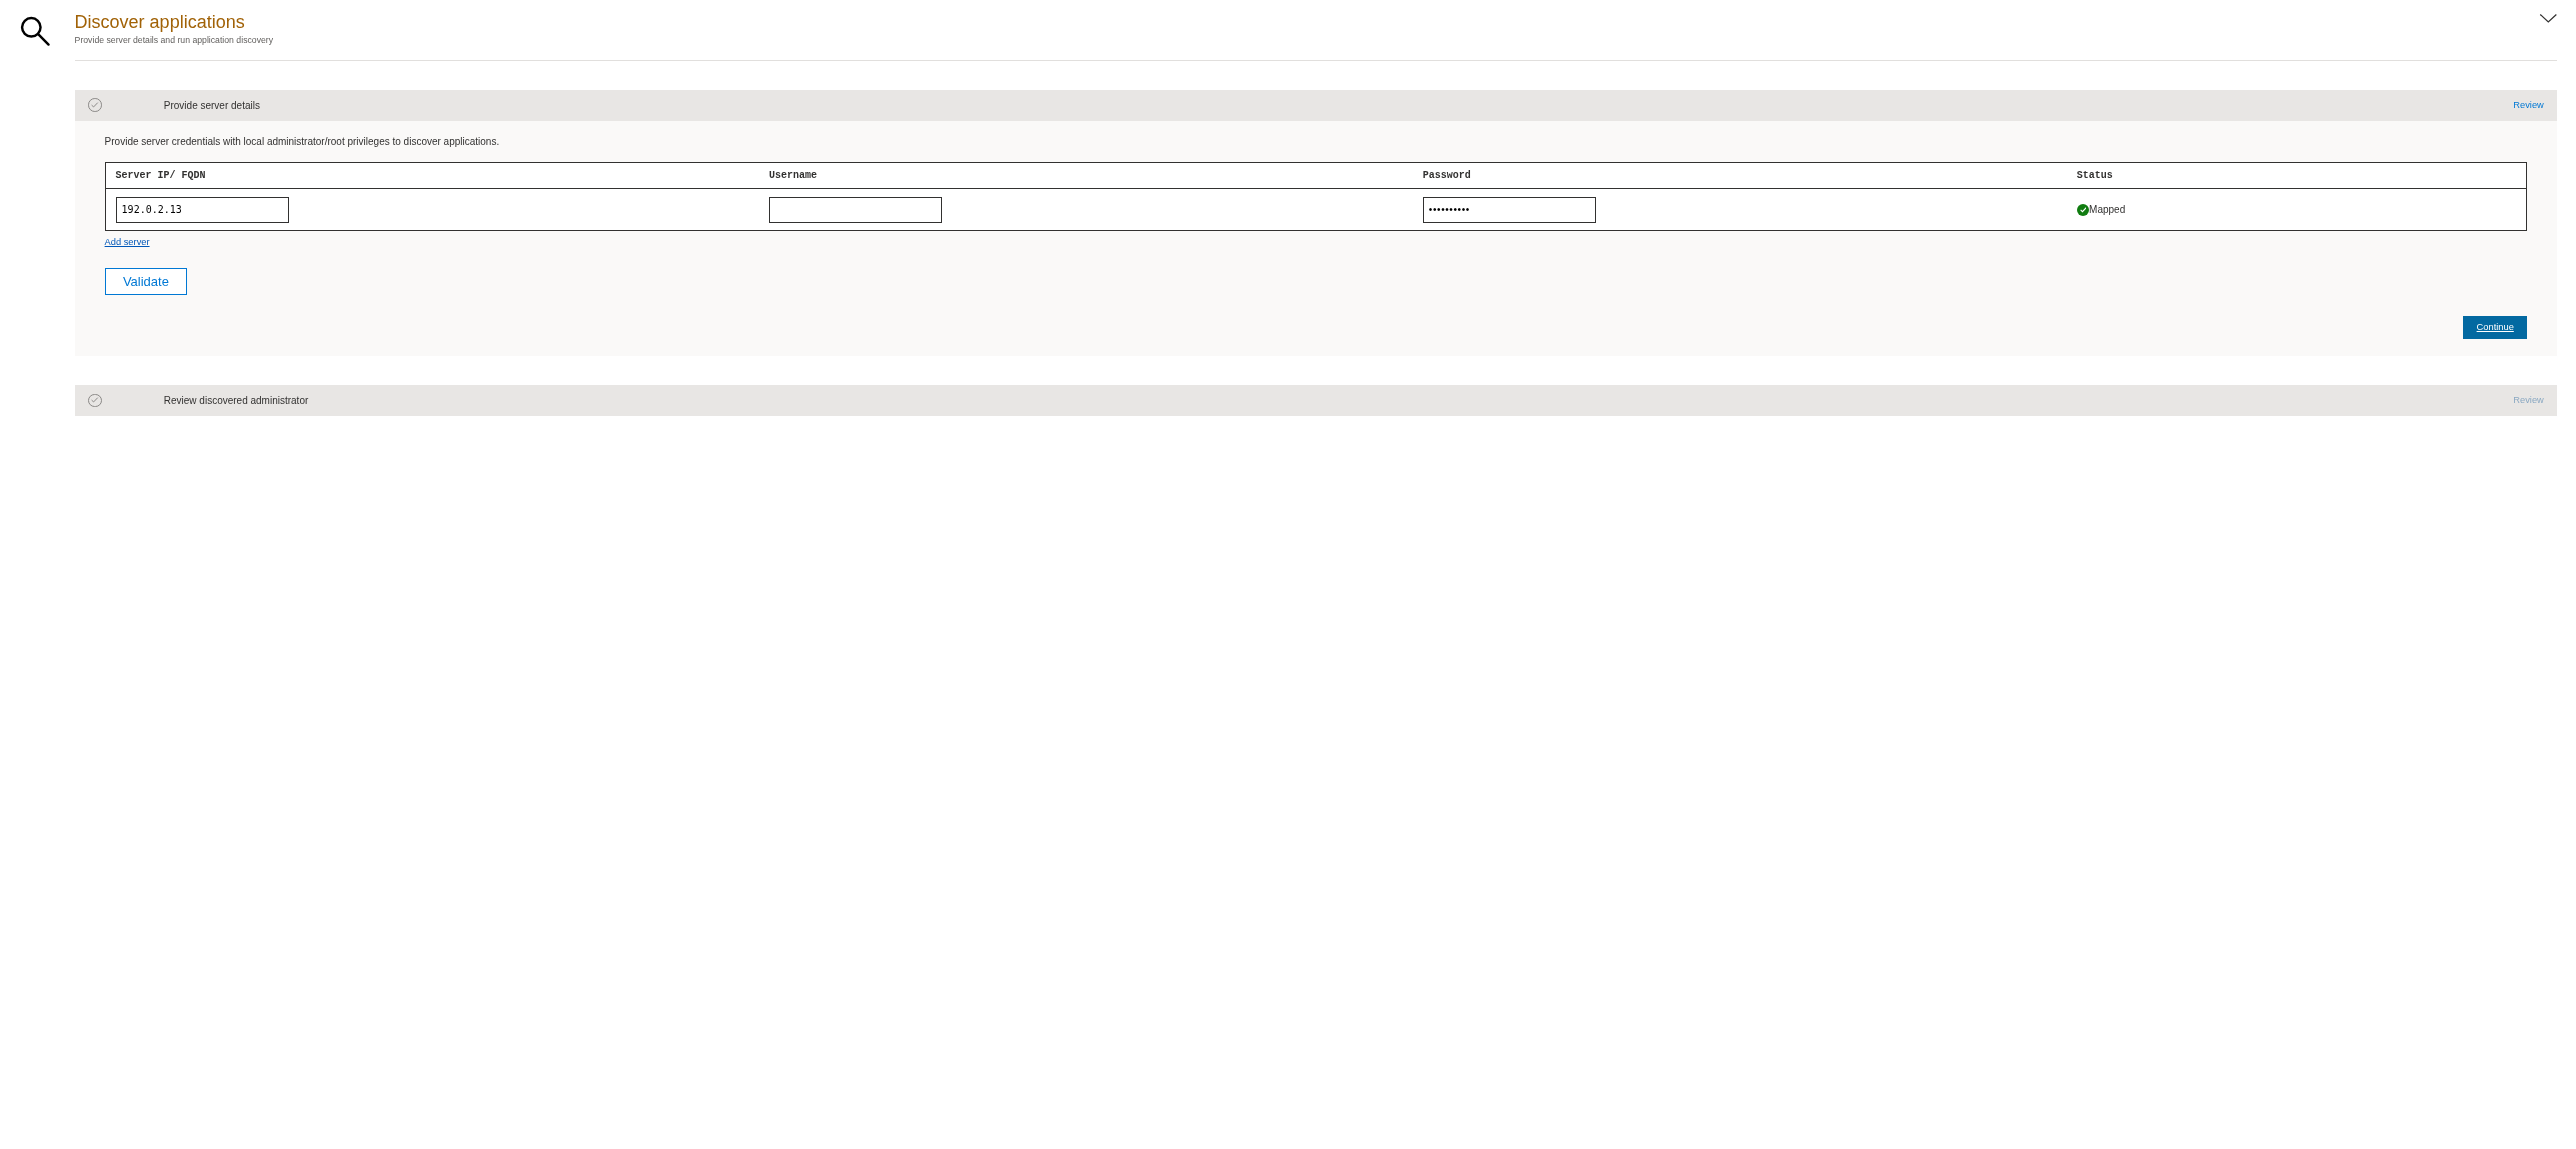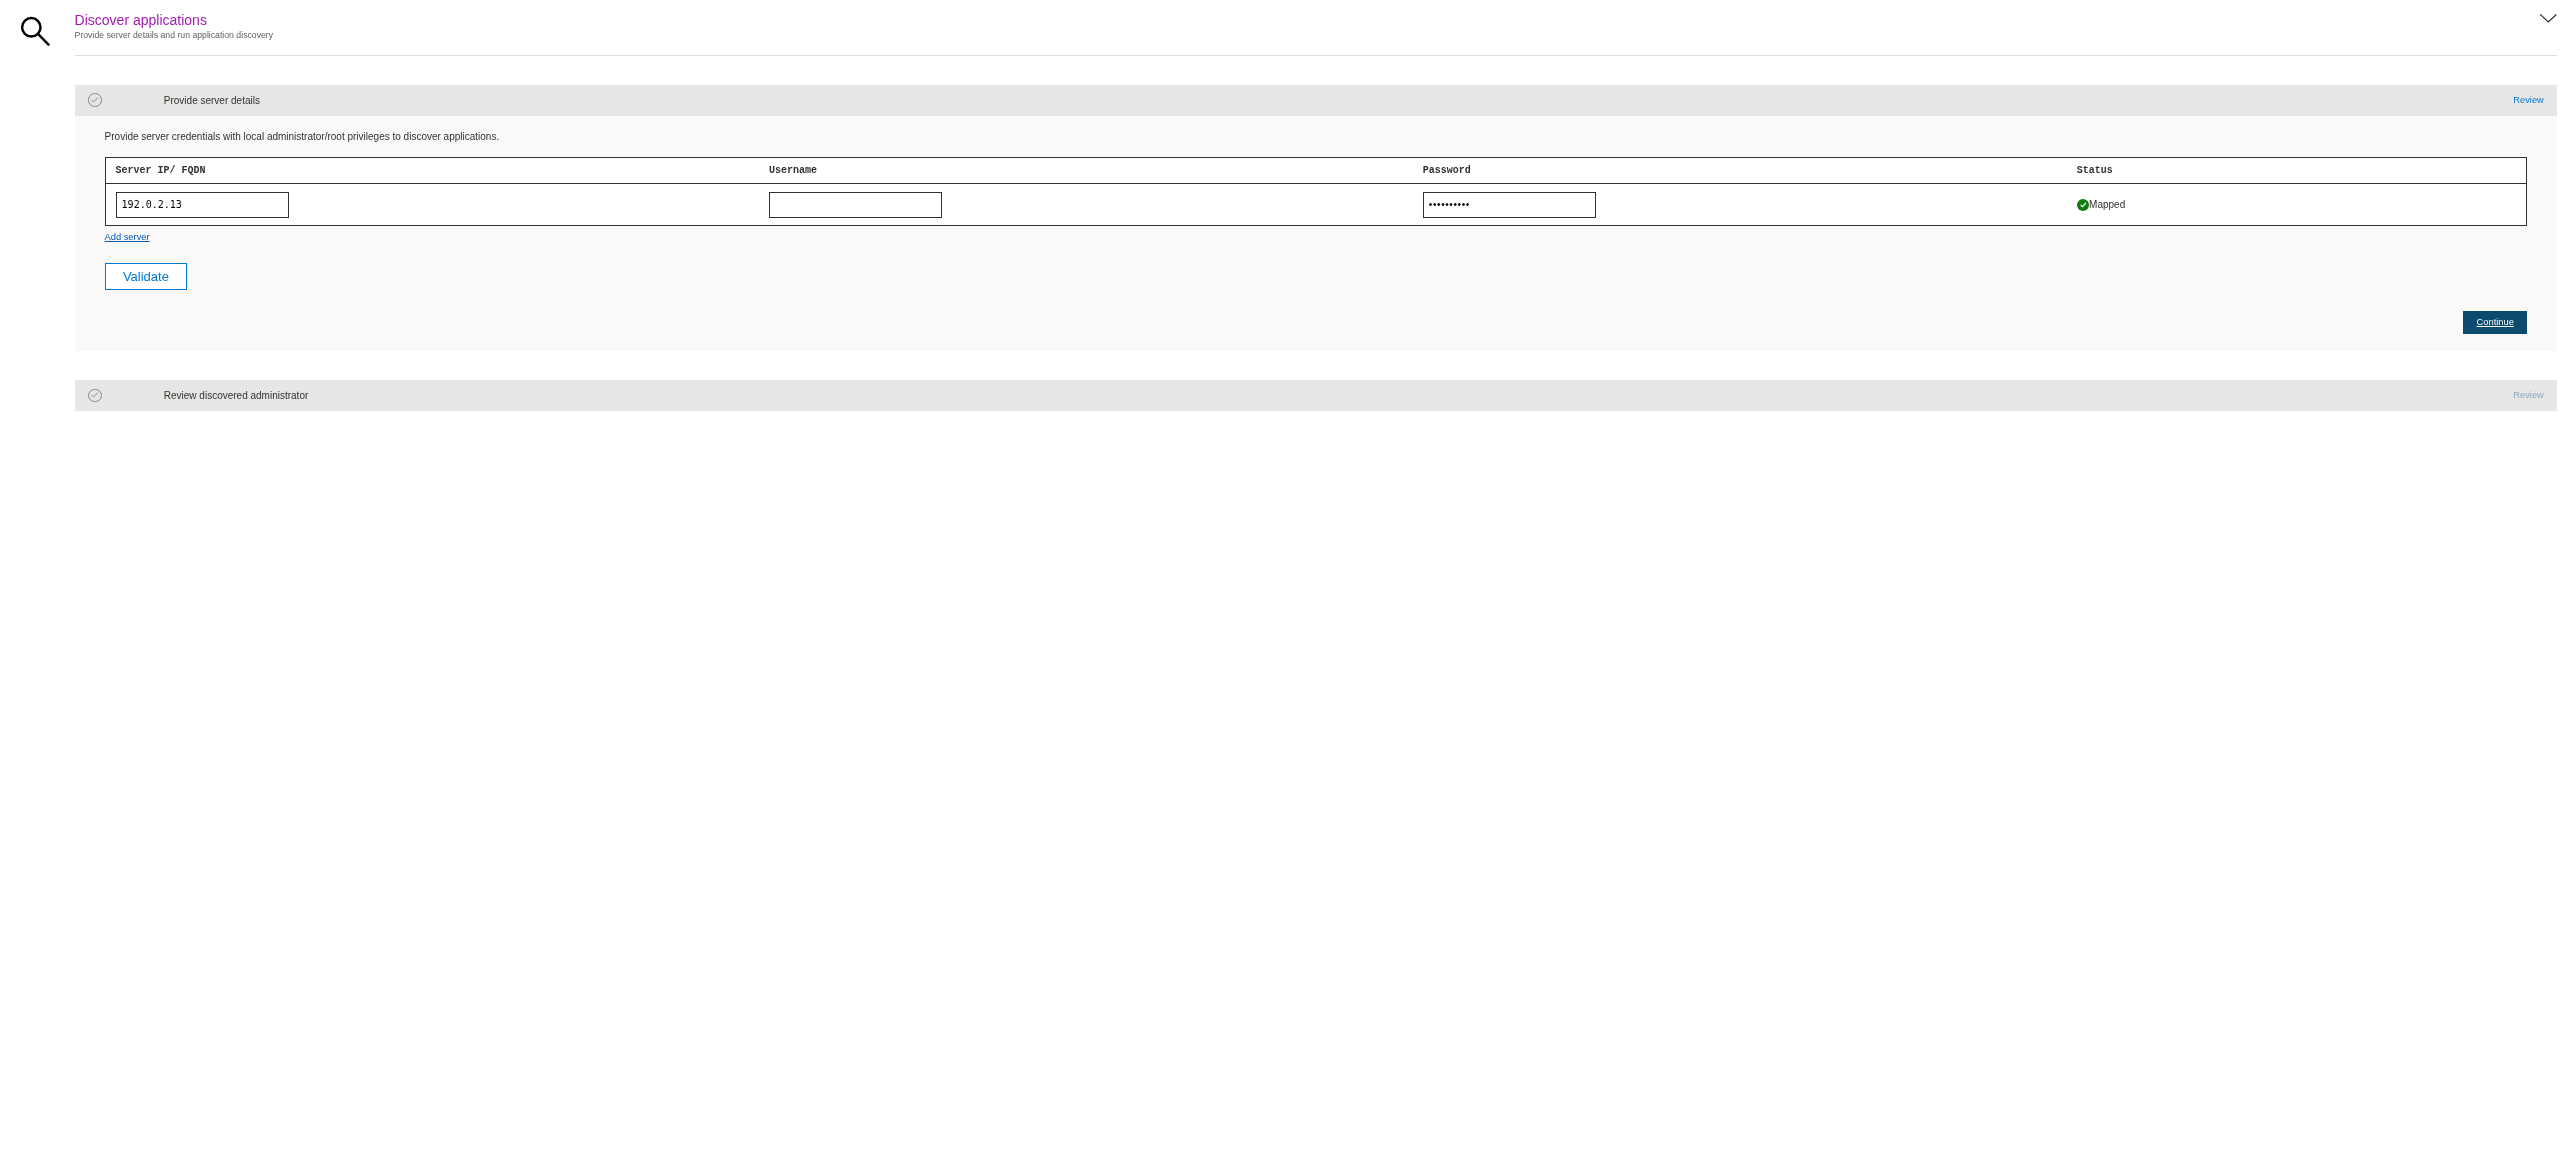--- a/index.html
+++ b/index.html
@@ -19,23 +19,23 @@
       padding-top: 2.5px;
     }
     .search-glyph svg { width: 32px; height: 32px; }
     .main-col { flex: 1; }
     .header-row {
       display: flex;
       justify-content: space-between;
       align-items: flex-start;
     }
     .title {
-      font-size: 14px;
+      font-size: 18px;
       font-weight: 350;
-      color: #a21caf;
+      color: #a16207;
     }
     .subtitle {
       font-size: 8.7px;
       color: #605e5c;
       margin-top: 1.2px;
     }
     .chevron svg { width: 18.6px; height: 12.4px; stroke: #323130; }
     hr.divider {
       border: none;
       border-top: 0.6px solid #e1dfdd;
@@ -136,21 +136,21 @@
       padding: 5px 17.3px;
       cursor: pointer;
       text-align: right;
     }
     .continue-row {
       display: flex;
       justify-content: flex-end;
       margin-top: 21px;
     }
     .continue-btn {
-      background: #0c4a6e;
+      background: #0369a1;
       color: #fff;
       border: none;
       font-size: 9.3px;
       padding: 6.2px 13.6px;
       cursor: pointer;
       text-decoration: underline;
     }
   </style>
 </head>
 <body>

